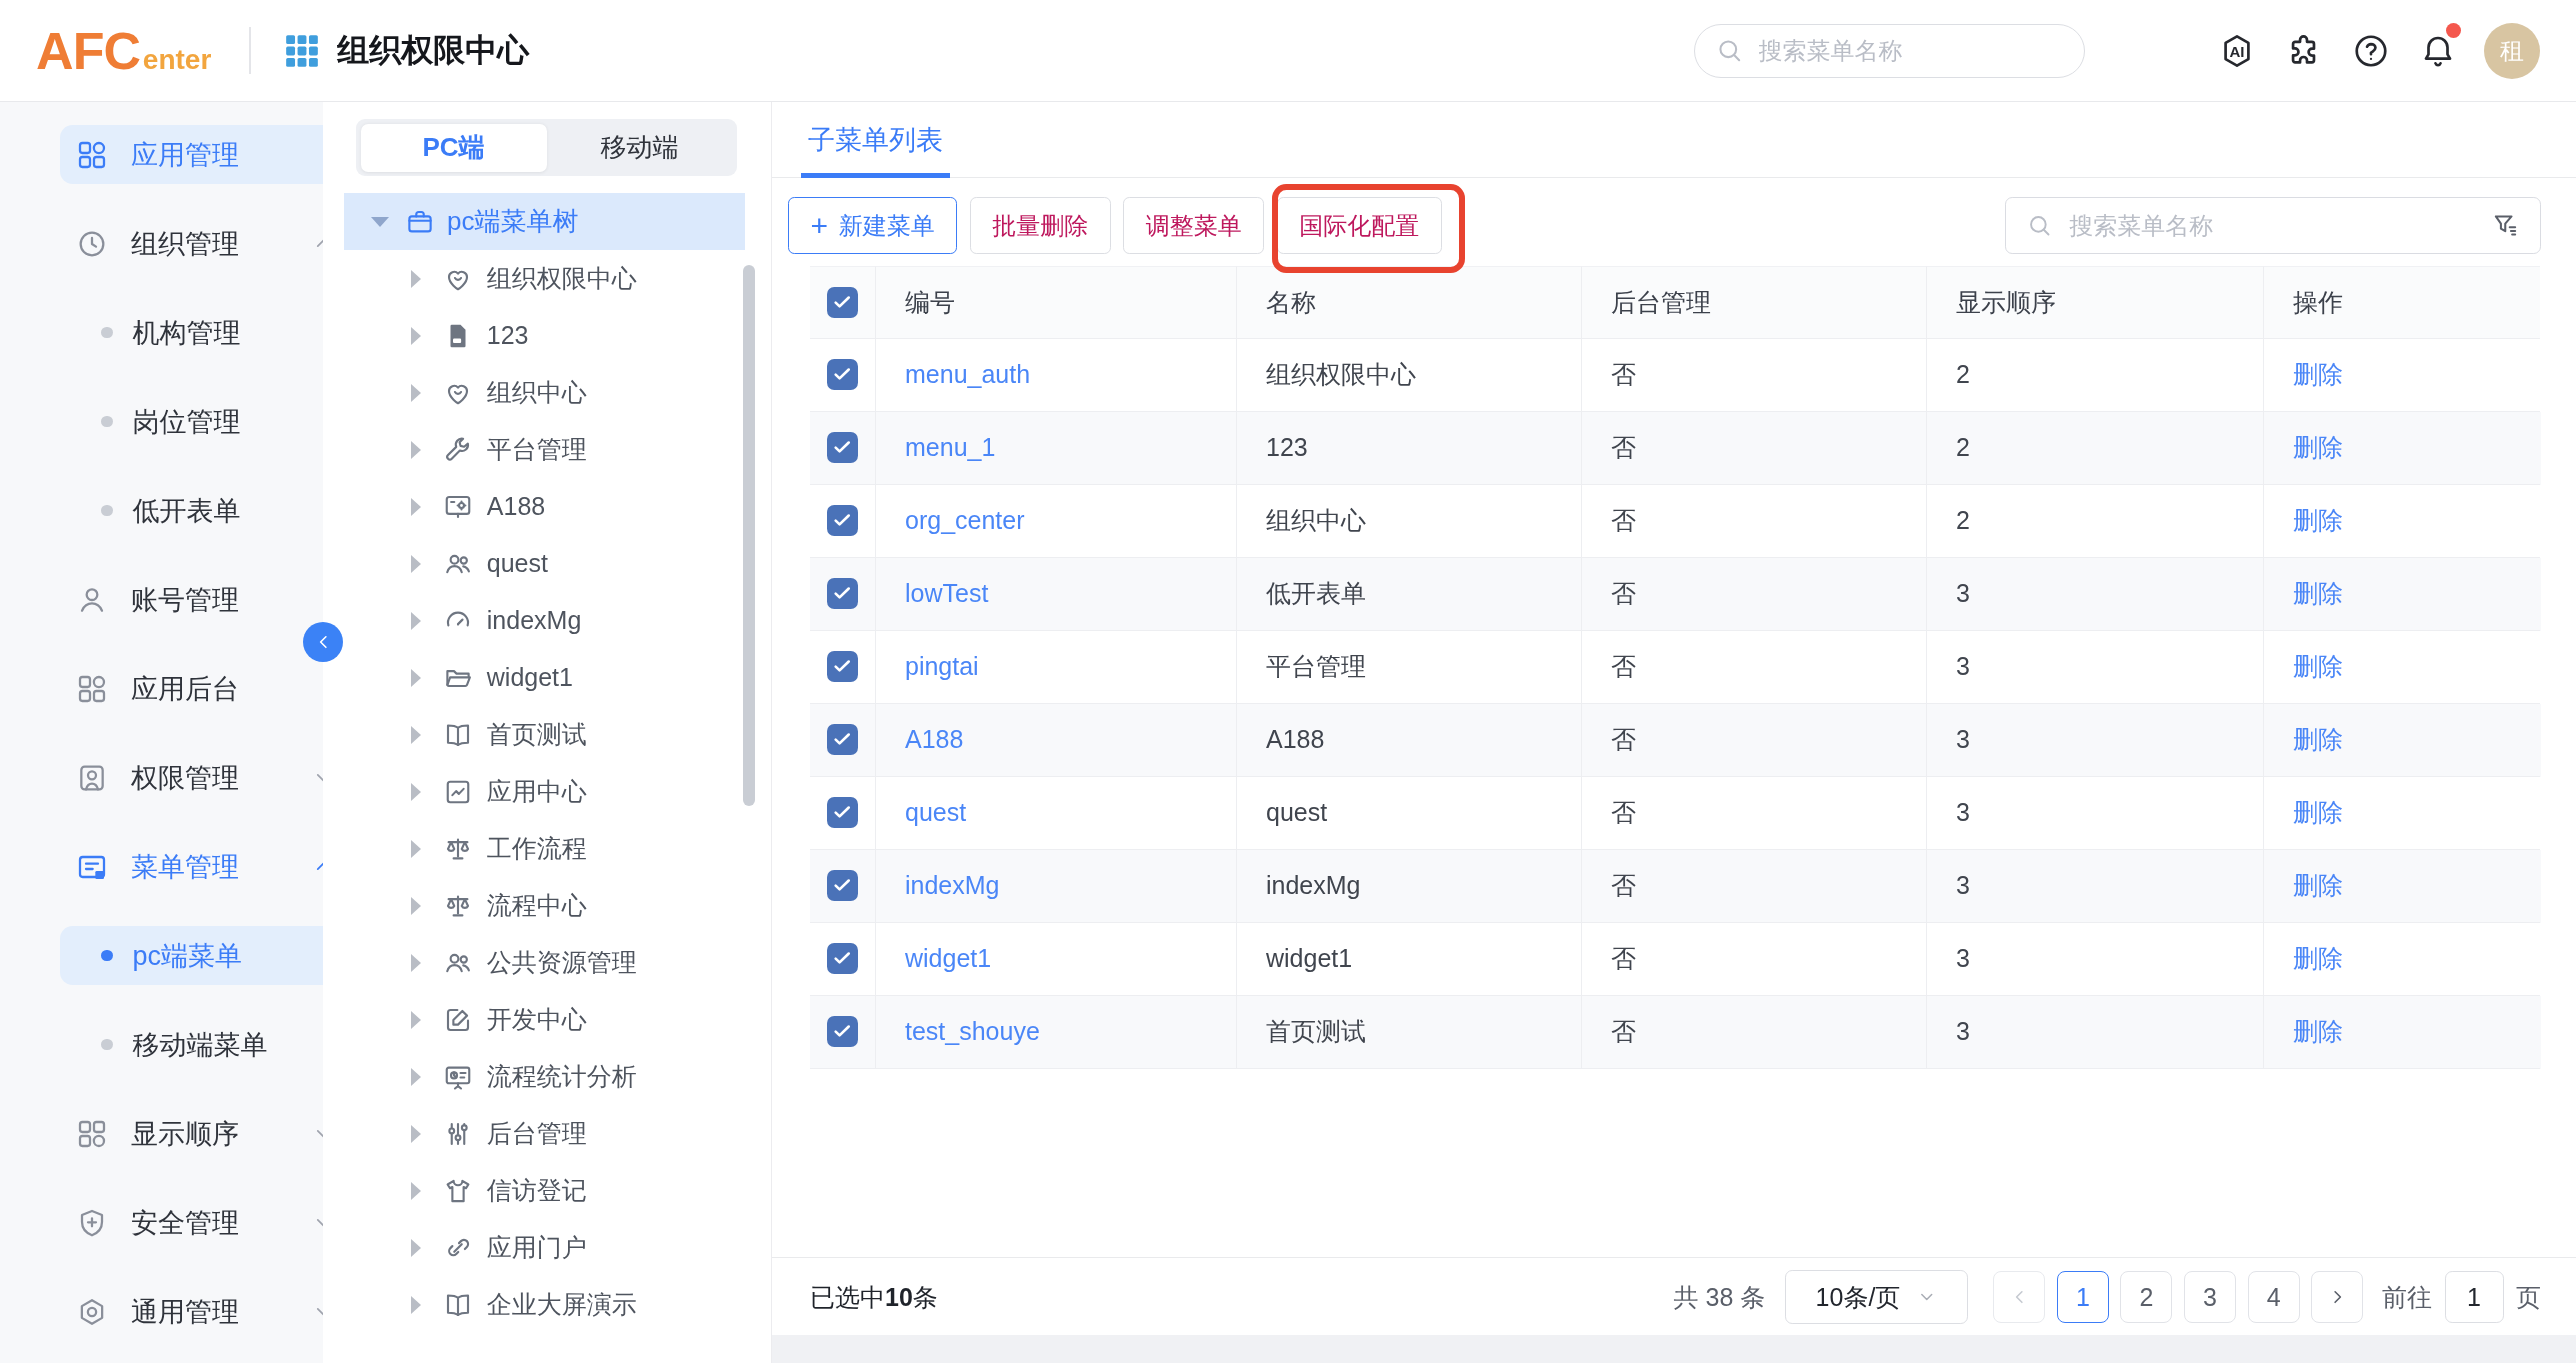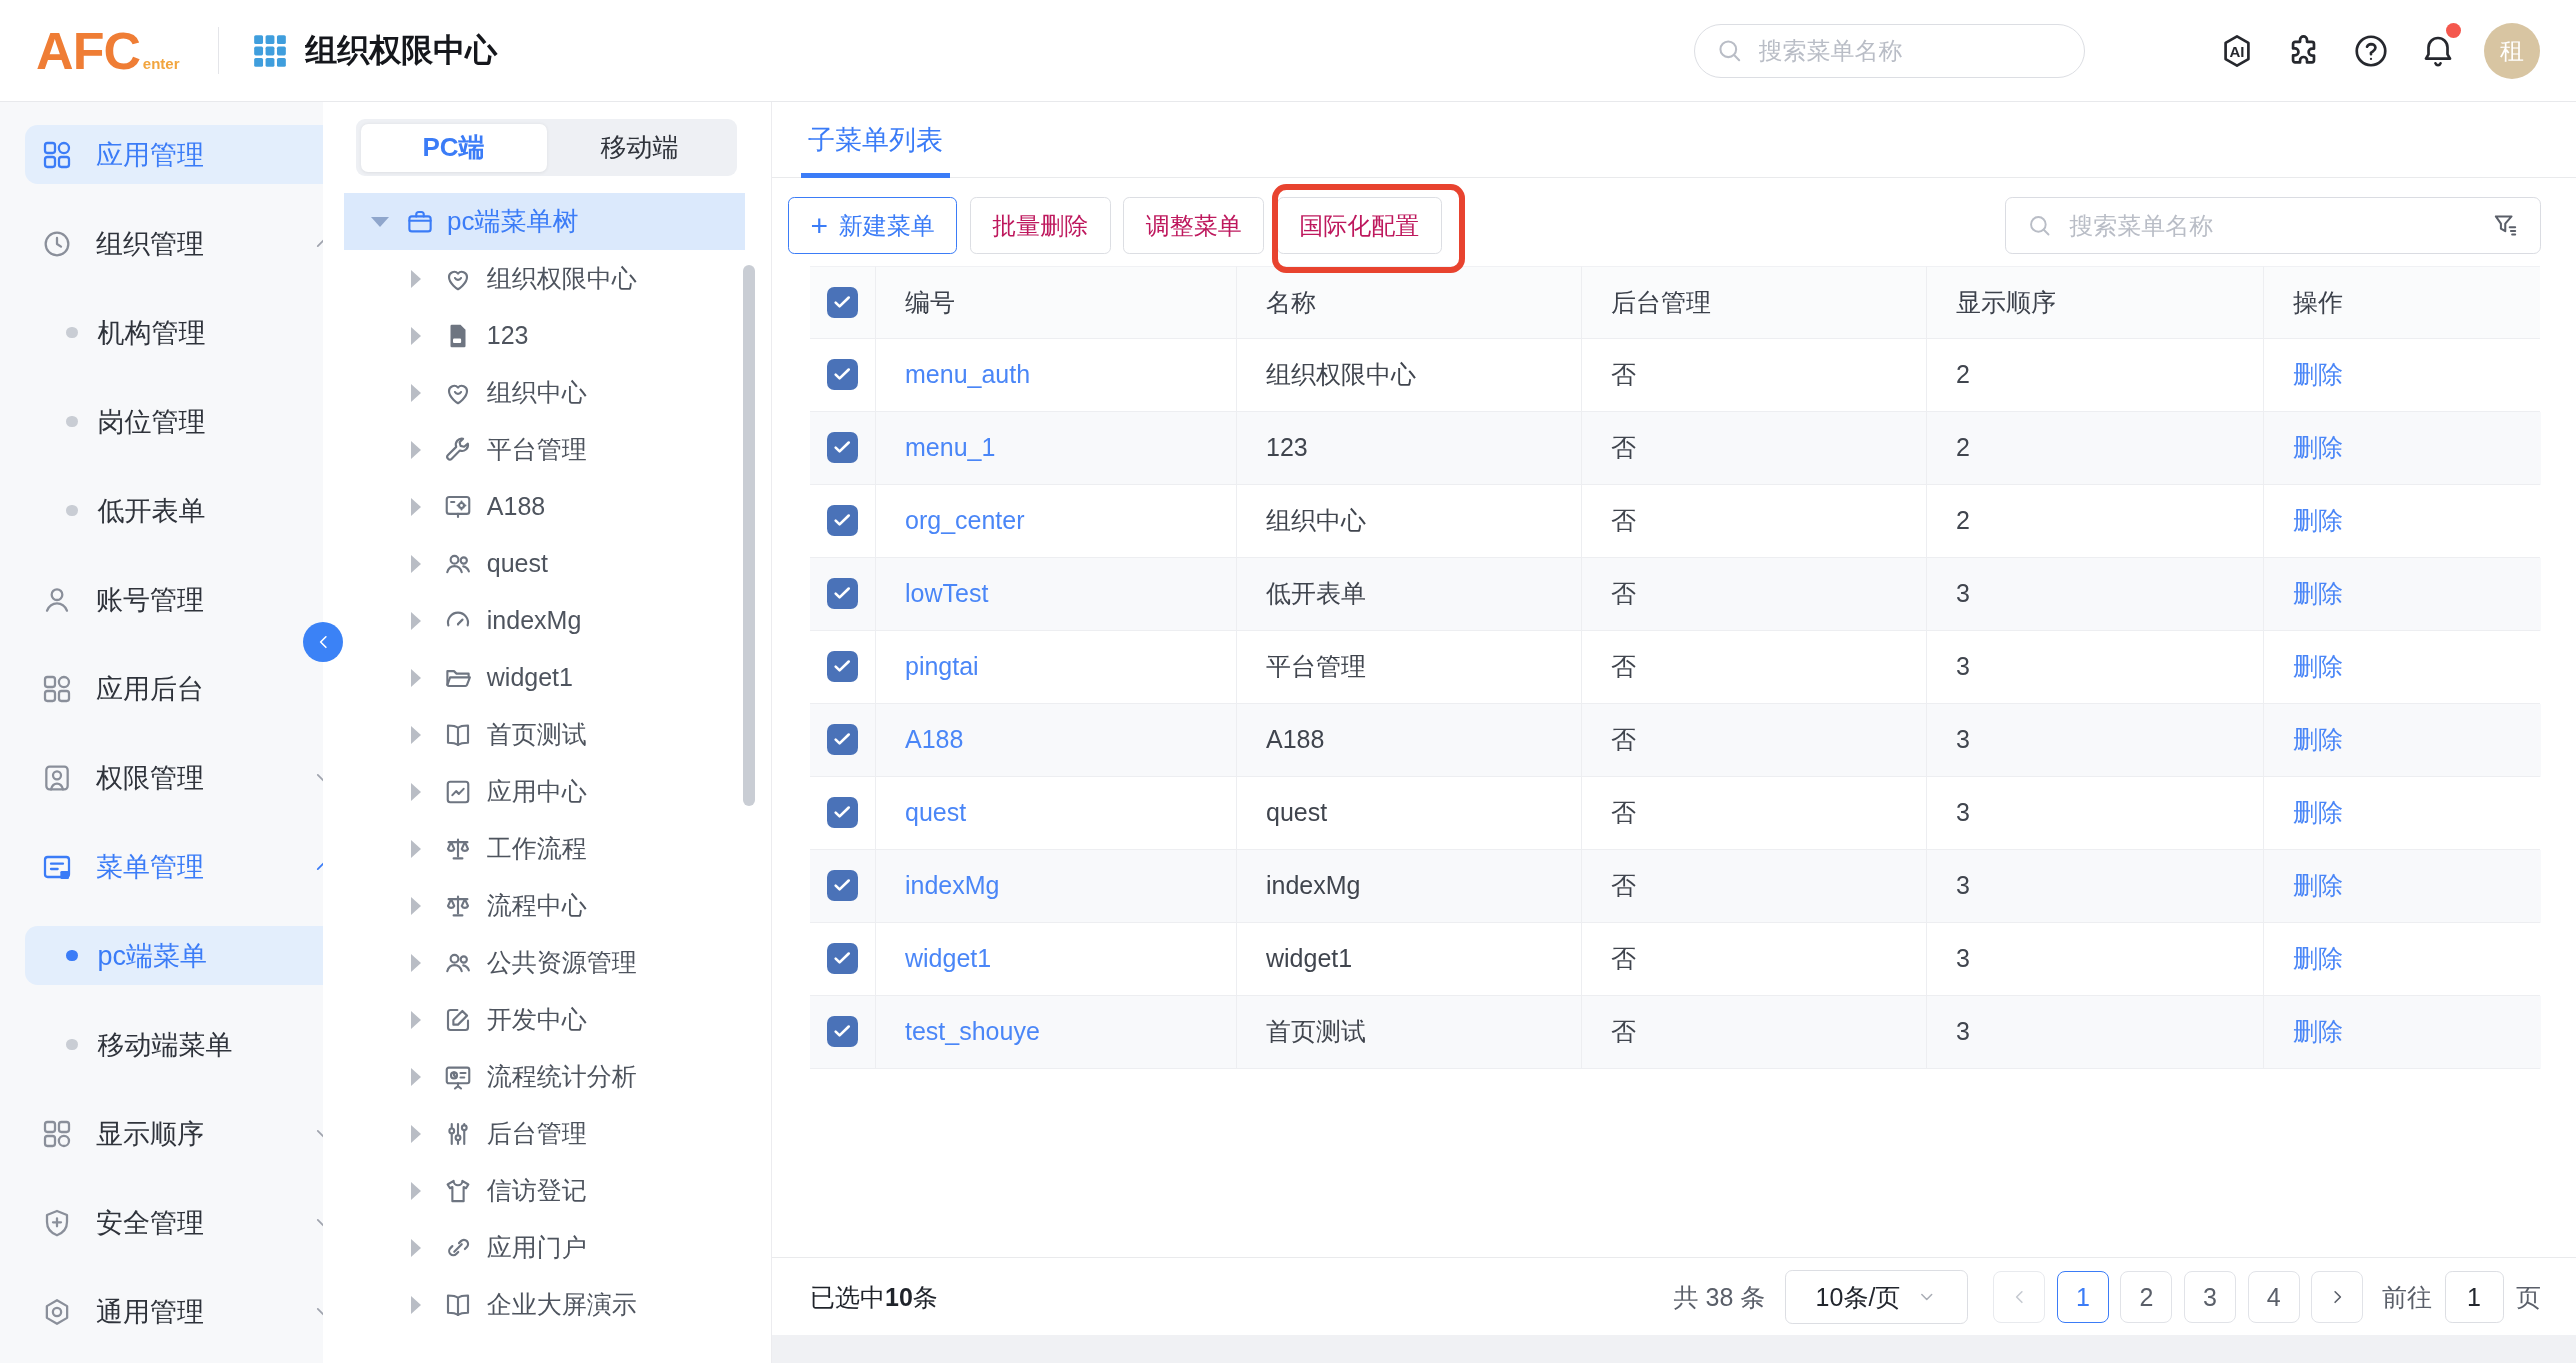--- a/index.html
+++ b/index.html
@@ -6,38 +6,38 @@
   body{font-family:"Liberation Sans","DejaVu Sans",sans-serif;-webkit-font-smoothing:antialiased;}
   .app{position:relative;width:2576px;height:1363px;background:#fff;overflow:hidden;}
   .icon{display:inline-flex;align-items:center;justify-content:center;}
   .icon svg{width:100%;height:100%;display:block;}
 
   
   .topbar{position:absolute;top:0;left:0;width:100%;height:102px;display:flex;align-items:center;
     padding:0 36px;box-sizing:border-box;background:#fff;border-bottom:0.9px solid #e8e9ec;z-index:10;}
   .logo{display:flex;align-items:baseline;cursor:pointer;}
   .logo-main{font-size:52px;font-weight:700;color:var(--logo-orange);letter-spacing:-0.9px;}
-  .logo-sub{font-size:15px;font-weight:700;color:var(--logo-sub);margin-left:2.7px;text-align:center;}
+  .logo-sub{font-size:28px;font-weight:700;color:var(--logo-sub);margin-left:2.7px;text-align:center;}
   .topbar-divider{width:1.8px;height:47px;background:#e4e5e9;margin:0 32px 0 38px;}
   .app-grid-icon{width:38px;height:38px;color:var(--appicon);}
   .app-title{font-size:32px;color:#15171c;margin:0 0 0 16px;font-weight:700;}
   .topbar-search{margin-left:auto;width:391px;height:54px;border:1.8px solid #dcdee3;border-radius:29px;
     display:flex;align-items:center;padding:0 20px;box-sizing:border-box;background:#fff;}
   .topbar-search .s-icon{width:29px;height:29px;color:#b9bdc6;flex:none;}
   .topbar-search input{border:0;outline:0;background:transparent;font-size:24px;color:#333;margin-left:12.5px;width:287px;font-family:inherit;}
   input::placeholder{color:#b9bdc6;}
   .topbar-icons{display:flex;align-items:center;gap:29px;margin-left:133px;}
   .tb-icon{width:38px;height:38px;color:#26282e;position:relative;cursor:pointer;}
   .bell-dot{position:absolute;top:-9px;right:-3.6px;width:15px;height:15px;border-radius:50%;background:var(--dot);}
   .avatar{width:56px;height:56px;border-radius:50%;background:var(--avatar);color:#fff;display:flex;
     align-items:center;justify-content:center;font-size:24px;margin-left:27px;cursor:pointer;}
 
   
   .sidebar{position:absolute;top:102px;left:0;width:382px;height:1261px;background:#f7f8fa;
-    border-right:0.9px solid #ececef;box-sizing:border-box;padding-top:23px;overflow:hidden;}
+    border-right:0.9px solid #ececef;box-sizing:border-box;padding-top:23px;overflow:hidden;padding-left:35px;}
   .sitem{height:59px;margin:0 25px 30px;border-radius:12.5px;display:flex;align-items:center;
     padding:0 16px;box-sizing:border-box;color:#2f333b;font-size:27px;cursor:pointer;}
   .sitem.active{background:#e3eefc;color:var(--accent);}
   .sitem.hl{color:var(--accent);}
   .sitem .icon{width:32px;height:32px;color:#8a8f9a;margin-right:23px;flex:none;}
   .sitem.active .icon,.sitem.hl .icon{color:var(--accent);}
   .sitem .chev{width:25px;height:25px;color:#a0a4ae;margin-left:auto;margin-right:3.6px;}
   .sitem.hl .chev{color:var(--accent);}
   .sitem.sub{padding-left:41px;}
   .sitem.sub .bullet{width:11.6px;height:11.6px;border-radius:50%;background:#c9cdd4;margin-right:20px;flex:none;}

